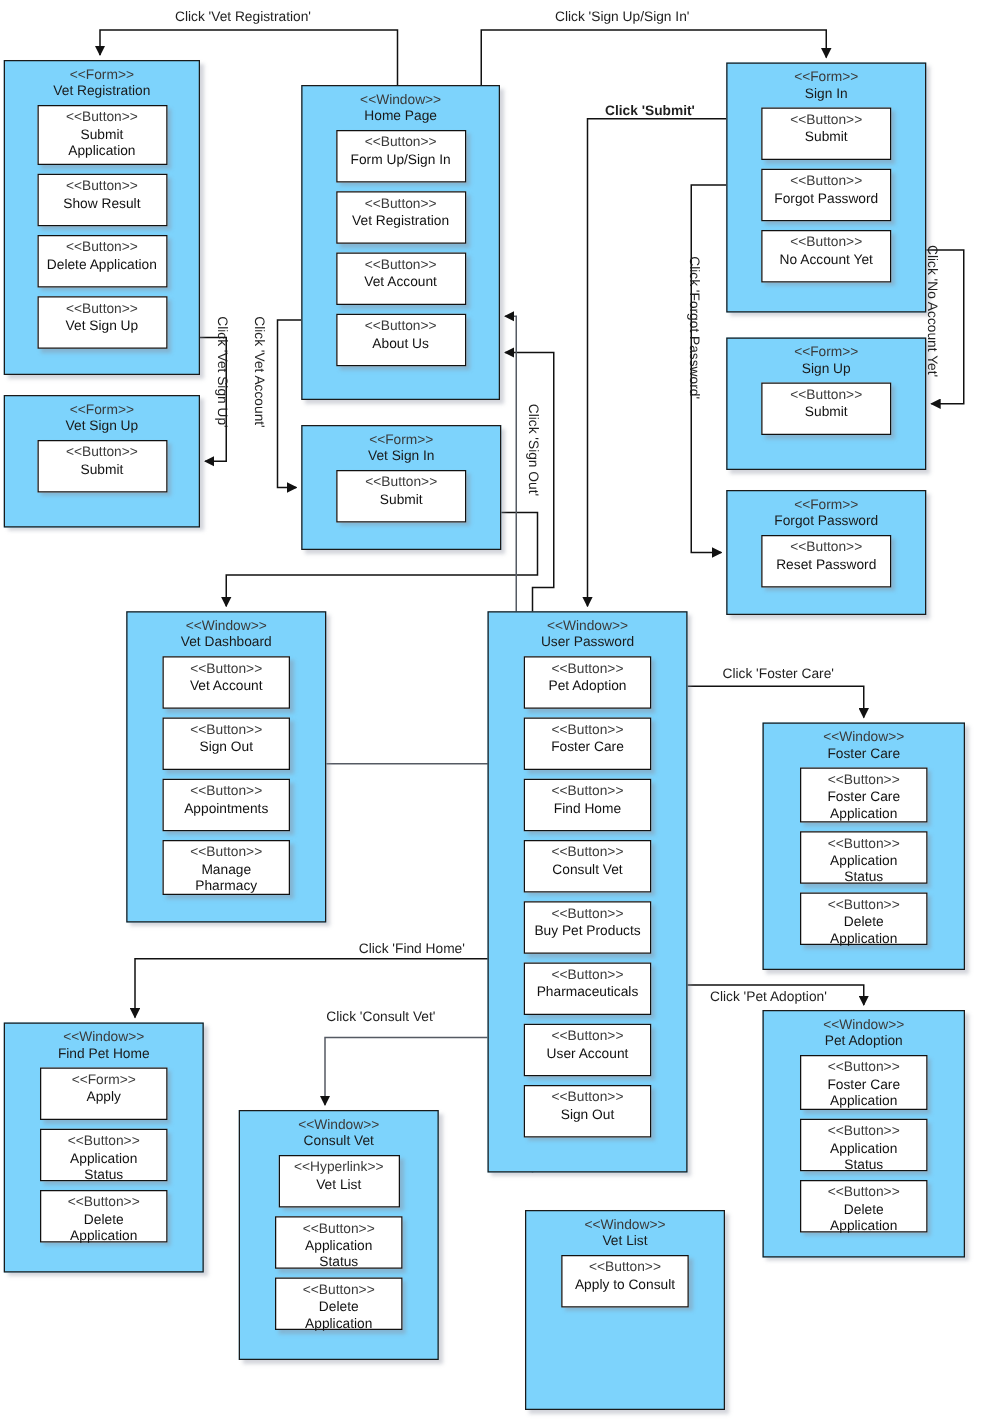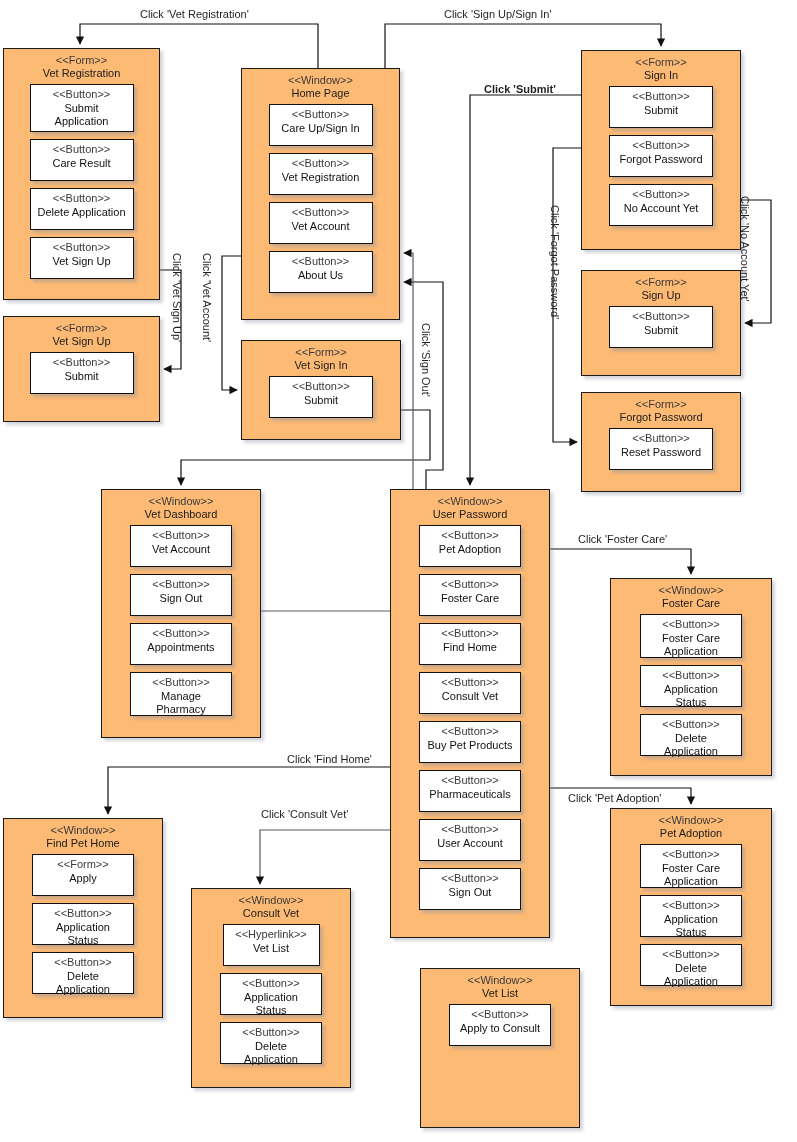--- a/index.html
+++ b/index.html
@@ -21,21 +21,21 @@
     position: absolute;
     left: 0;
     top: 0;
     width: 797px;
     height: 1142px;
     pointer-events: none;
   }
   .node {
     position: absolute;
     box-sizing: border-box;
-    background: #fdba74;
+    background: #7dd3fc;
     border: 1.2px solid #1a1a1a;
     box-shadow: 3px 3px 3px rgba(140,145,160,0.38);
     z-index: 2;
   }
   .node-title {
     text-align: center;
     color: #333333;
     font-size: 11px;
     line-height: 13.2px;
     padding-top: 5px;
@@ -132,29 +132,29 @@
       <path d="M 390 830 L 260 830 L 260 884" marker-end="url(#arrow)" stroke="#555a63"></path>
     </g>
   </svg>
 
   <div id="nodes">
       <div class="node" style="left: 3px; top: 48px; width: 157px; height: 252px;">
         <div class="node-title"><span class="stereo">&lt;&lt;Form&gt;&gt;</span><span class="nm">Vet Registration</span></div>
         <div class="children">
           <div class="child" style="width: 104px; height: 48px;"><span class="stereo">&lt;&lt;Button&gt;&gt;</span><span class="nm">Submit
 Application</span></div>
-          <div class="child" style="width: 104px; height: 42px;"><span class="stereo">&lt;&lt;Button&gt;&gt;</span><span class="nm">Care Result</span></div>
+          <div class="child" style="width: 104px; height: 42px;"><span class="stereo">&lt;&lt;Button&gt;&gt;</span><span class="nm">Show Result</span></div>
           <div class="child" style="width: 104px; height: 42px;"><span class="stereo">&lt;&lt;Button&gt;&gt;</span><span class="nm">Delete Application</span></div>
           <div class="child" style="width: 104px; height: 42px;"><span class="stereo">&lt;&lt;Button&gt;&gt;</span><span class="nm">Vet Sign Up</span></div>
         </div>
       </div>
       <div class="node" style="left: 241px; top: 68px; width: 159px; height: 252px;">
         <div class="node-title"><span class="stereo">&lt;&lt;Window&gt;&gt;</span><span class="nm">Home Page</span></div>
         <div class="children">
-          <div class="child" style="width: 104px; height: 42px;"><span class="stereo">&lt;&lt;Button&gt;&gt;</span><span class="nm">Care Up/Sign In</span></div>
+          <div class="child" style="width: 104px; height: 42px;"><span class="stereo">&lt;&lt;Button&gt;&gt;</span><span class="nm">Form Up/Sign In</span></div>
           <div class="child" style="width: 104px; height: 42px;"><span class="stereo">&lt;&lt;Button&gt;&gt;</span><span class="nm">Vet Registration</span></div>
           <div class="child" style="width: 104px; height: 42px;"><span class="stereo">&lt;&lt;Button&gt;&gt;</span><span class="nm">Vet Account</span></div>
           <div class="child" style="width: 104px; height: 42px;"><span class="stereo">&lt;&lt;Button&gt;&gt;</span><span class="nm">About Us</span></div>
         </div>
       </div>
       <div class="node" style="left: 581px; top: 50px; width: 160px; height: 200px;">
         <div class="node-title"><span class="stereo">&lt;&lt;Form&gt;&gt;</span><span class="nm">Sign In</span></div>
         <div class="children">
           <div class="child" style="width: 104px; height: 42px;"><span class="stereo">&lt;&lt;Button&gt;&gt;</span><span class="nm">Submit</span></div>
           <div class="child" style="width: 104px; height: 42px;"><span class="stereo">&lt;&lt;Button&gt;&gt;</span><span class="nm">Forgot Password</span></div>

